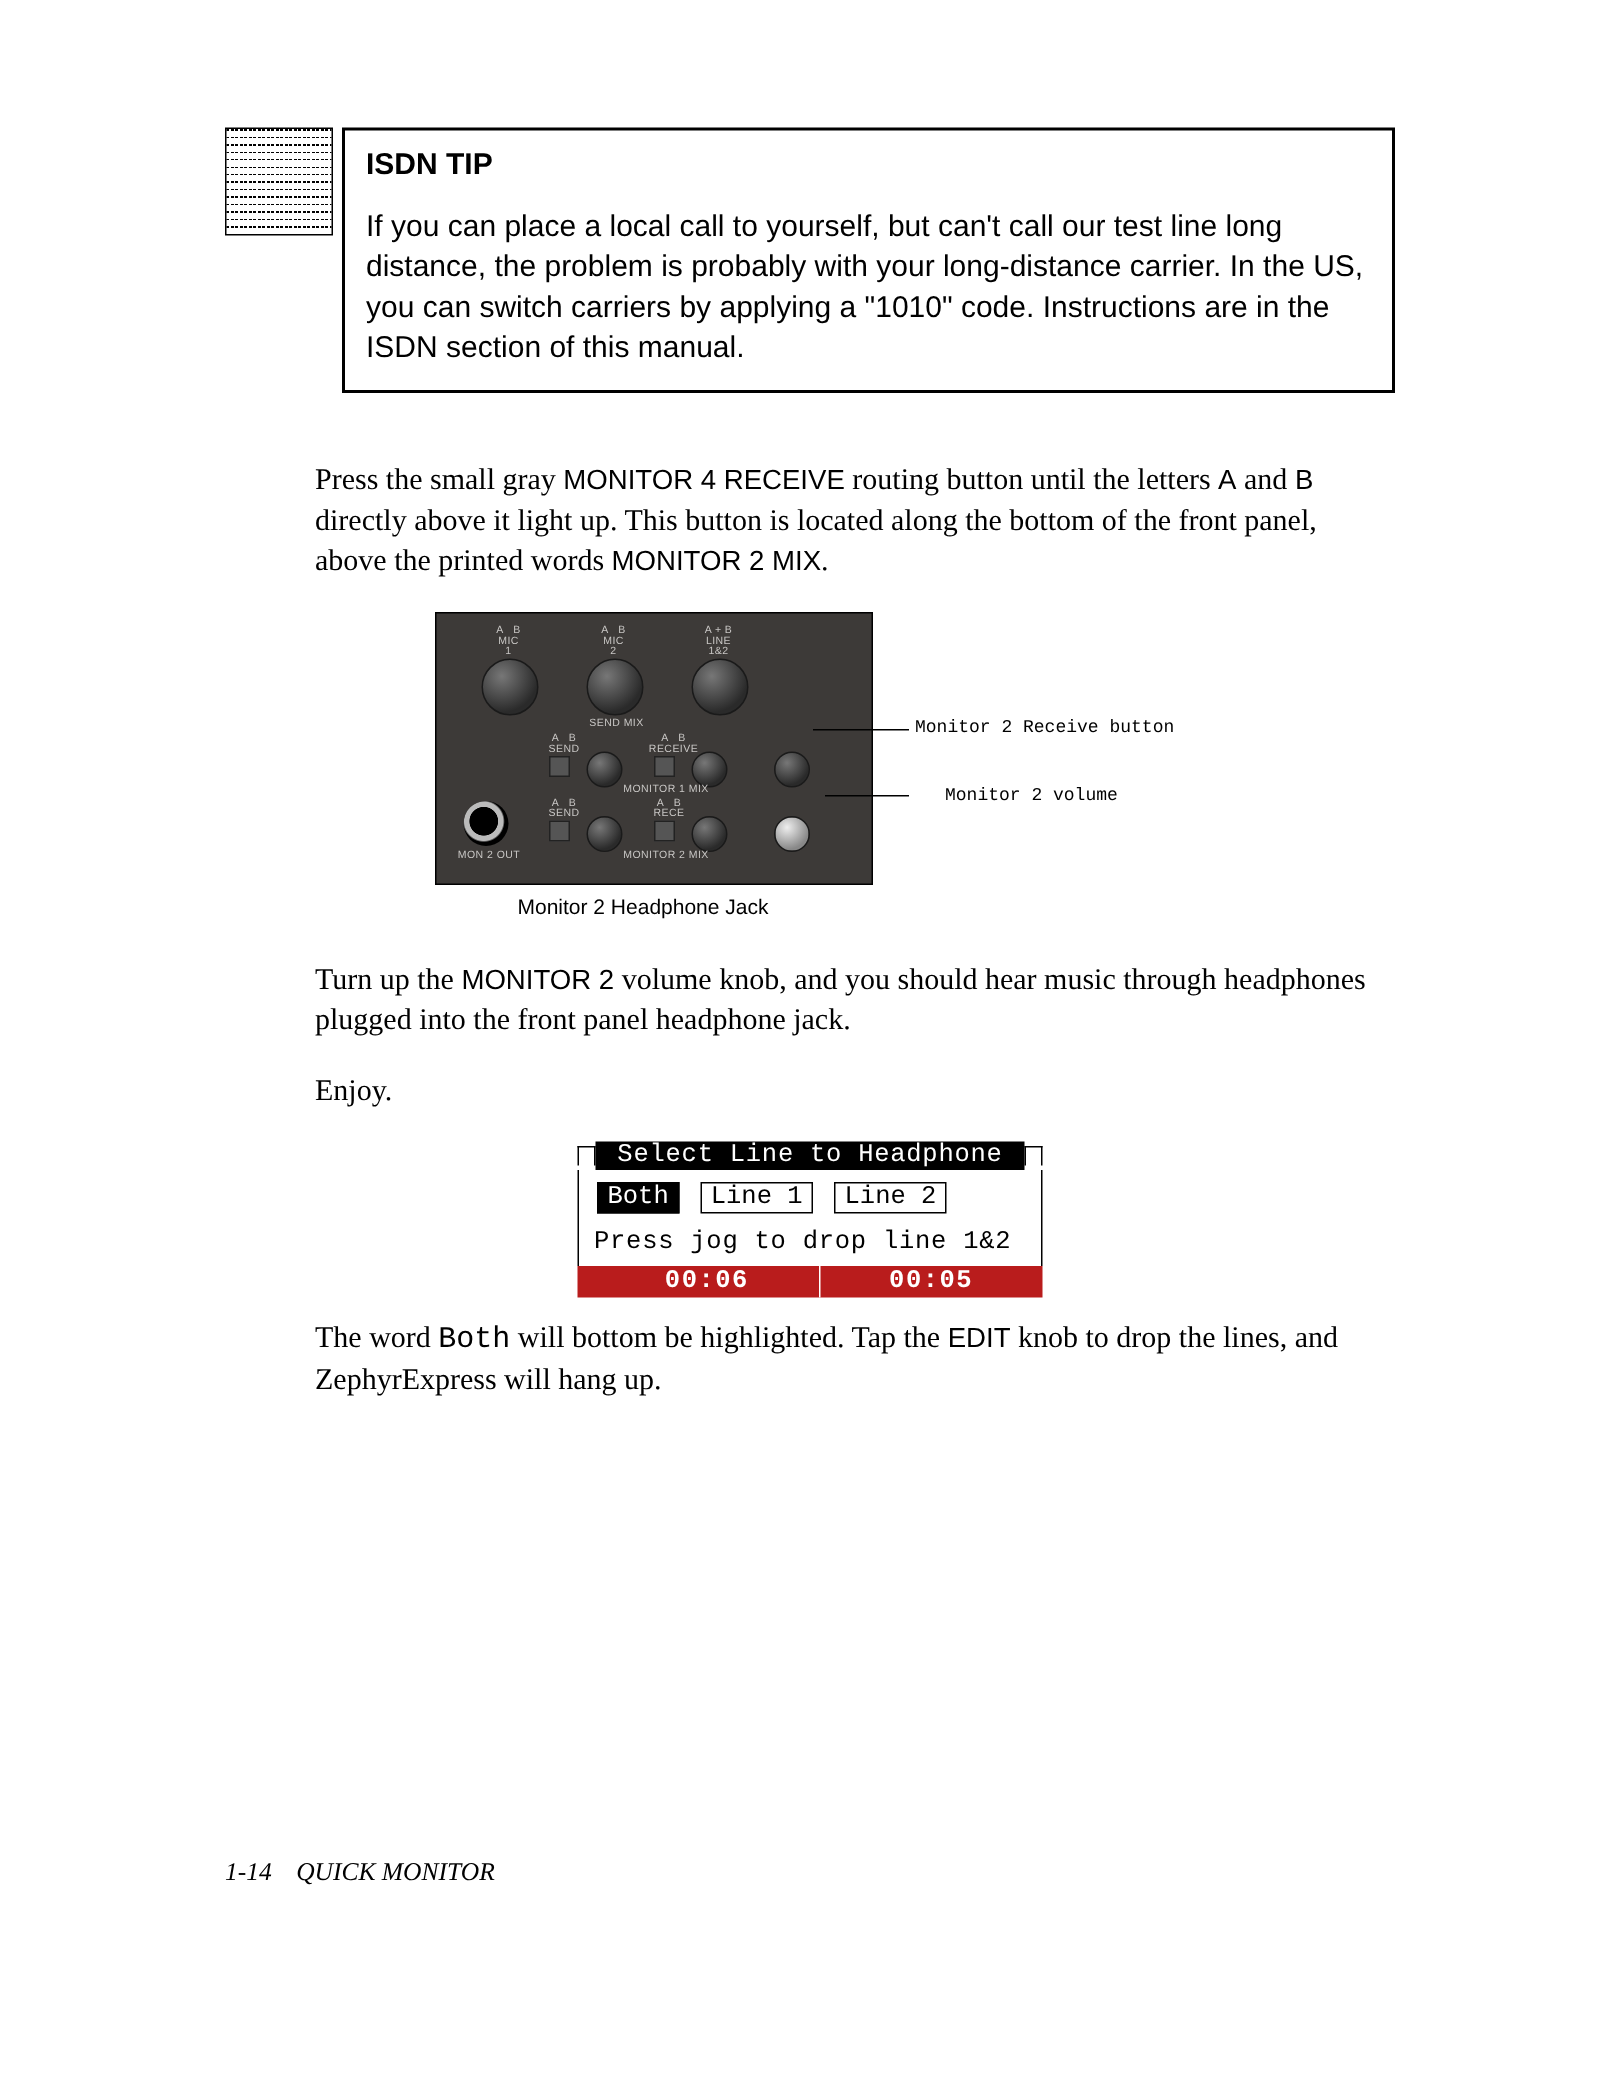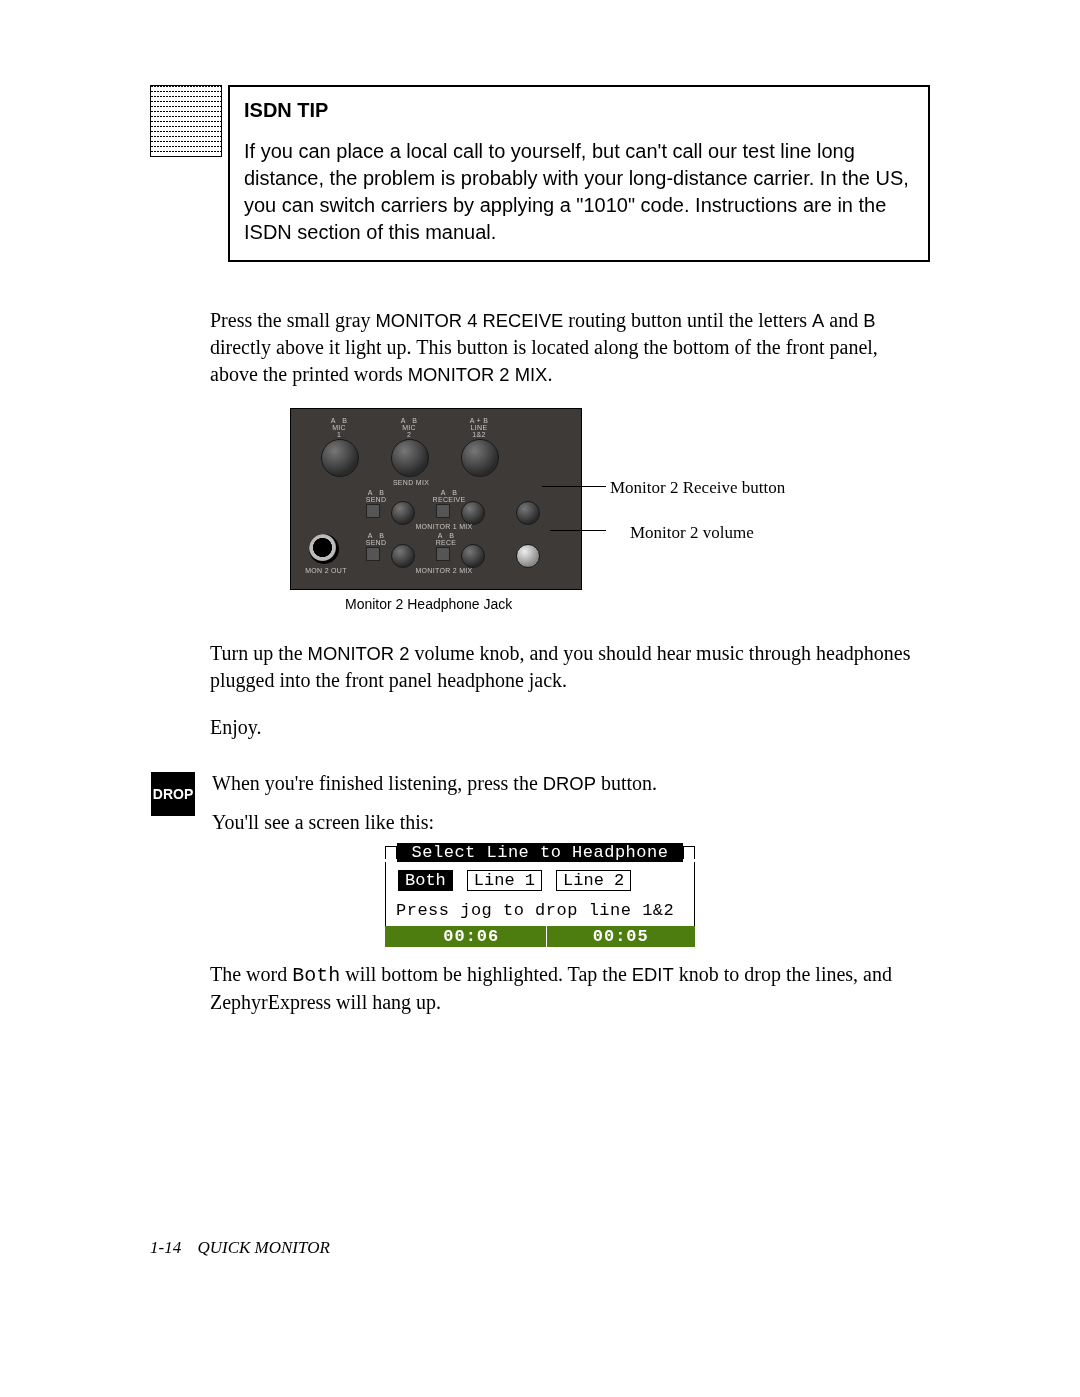--- a/index.html
+++ b/index.html
@@ -85,22 +85,22 @@
   .knob.small { width: 22px; height: 22px; }
   .sq { position:absolute; width:12px; height:12px; background:#555; border:1px solid #222; }
   .plabel { position:absolute; color:#c8c6c4; font-family: Arial, sans-serif; font-size:7px; letter-spacing:0.3px; text-align:center; }
   .jack {
     position:absolute; width:30px; height:30px; border-radius:50%;
     background: radial-gradient(circle at 45% 45%, #000 0 40%, #bbb 42% 55%, #000 60% 100%);
   }
   .line { position:absolute; height:1px; background:#000; }
 
   .fig-label {
-    font-family: Liberation Serif, serif;
-    font-size: 17px;
+    font-family: Liberation Mono, monospace;
+    font-size: 12px;
     position: absolute;
   }
   .fig-label.l1 { left: 320px; top: 70px; }
   .fig-label.l2 { left: 340px; top: 115px; }
   .fig-caption {
     font-family: "Segoe UI", Arial, sans-serif;
     font-size: 14px;
     margin-top: 6px;
     margin-left: 55px;
   }
@@ -152,21 +152,21 @@
     border-left:1px solid #000;
     border-right:1px solid #000;
     padding: 8px 8px 6px 8px;
   }
   .lcd-options { display:flex; gap:14px; justify-content:flex-start; padding-left:4px; margin-bottom:10px; }
   .lcd-opt { border:1px solid #000; padding: 0 6px; }
   .lcd-opt.sel { background:#000; color:#fff; }
   .lcd-hint { letter-spacing:0.5px; padding-left:2px; }
   .lcd-bottom {
     display:flex;
-    background:#4d7c0f; color:#fff;
+    background:#b91c1c; color:#fff;
     font-weight:bold;
     letter-spacing:1px;
     padding-left:12px;
   }
   .lcd-bottom > div { flex:1; text-align:center; padding:1px 0; }
   .lcd-bottom .divider { flex:0 0 1px; background:#fff; }
 
   .footer {
     position: absolute;
     bottom: 60px;
@@ -242,29 +242,20 @@
     <div class="fig-label l1">Monitor 2 Receive button</div>
     <div class="fig-label l2">Monitor 2 volume</div>
     <div class="fig-caption">Monitor 2 Headphone Jack</div>
   </div>
 
   <p class="body-text" style="margin-top:28px;">
     <span>Turn up the </span><span class="smallcaps">MONITOR 2</span><span> volume knob, and you should hear music through headphones plugged into the front panel headphone jack.</span>
   </p>
   <p class="body-text">Enjoy.</p>
 
-  <div class="drop-row">
-    <div class="drop-btn">DROP</div>
-    <div class="drop-text">
-      <div>
-        <span>When you're finished listening, press the </span><span class="smallcaps">DROP</span><span> button.</span>
-      </div>
-      <div style="margin-top:10px;">You'll see a screen like this:</div>
-    </div>
-  </div>
 
   <div class="lcd">
     <div class="lcd-titlebar">
       <div class="lcd-notch"></div>
       <div class="lcd-title">Select Line to Headphone</div>
       <div class="lcd-notch"></div>
     </div>
     <div class="lcd-body">
       <div class="lcd-options">
         <div class="lcd-opt sel">Both</div>

